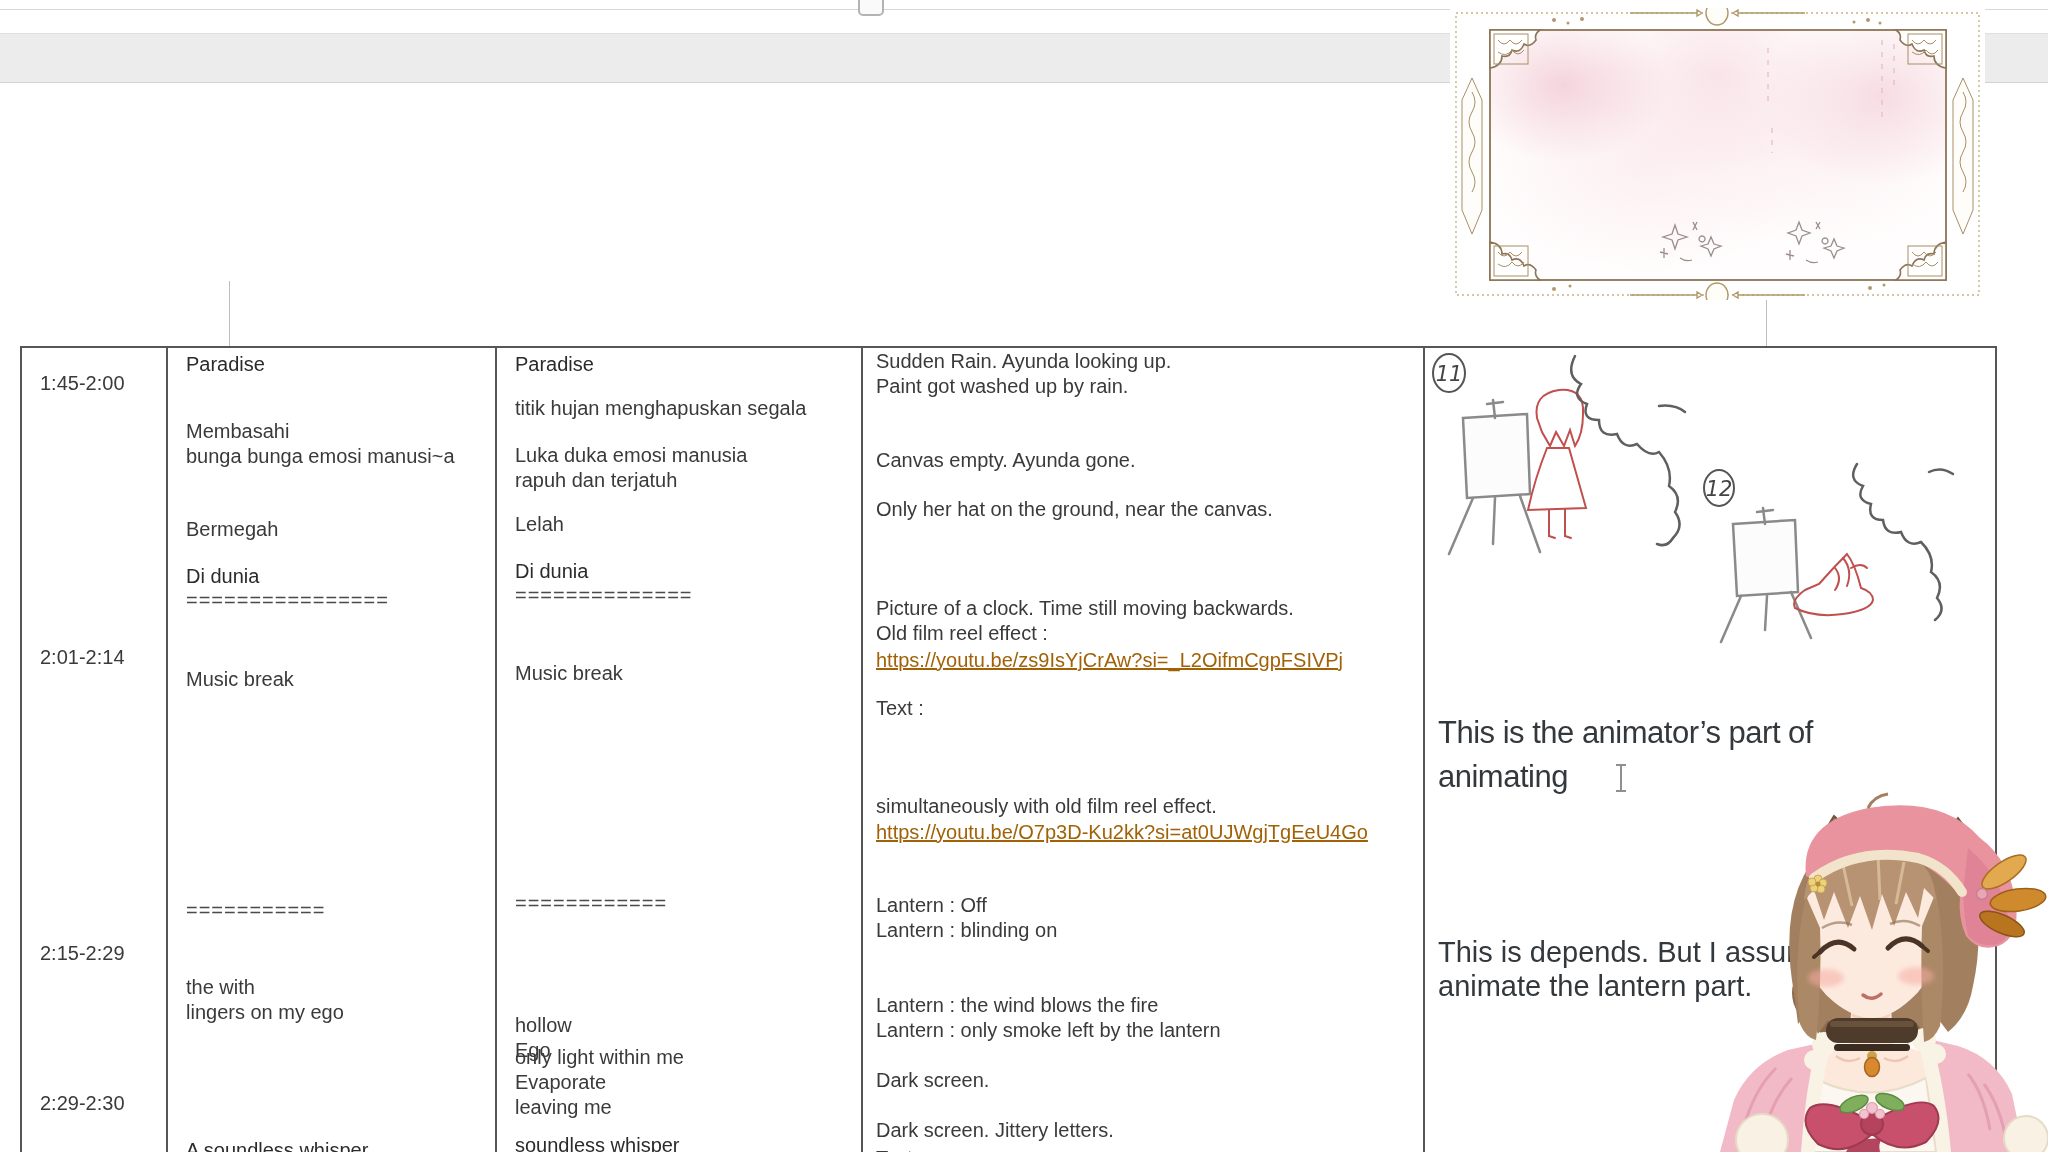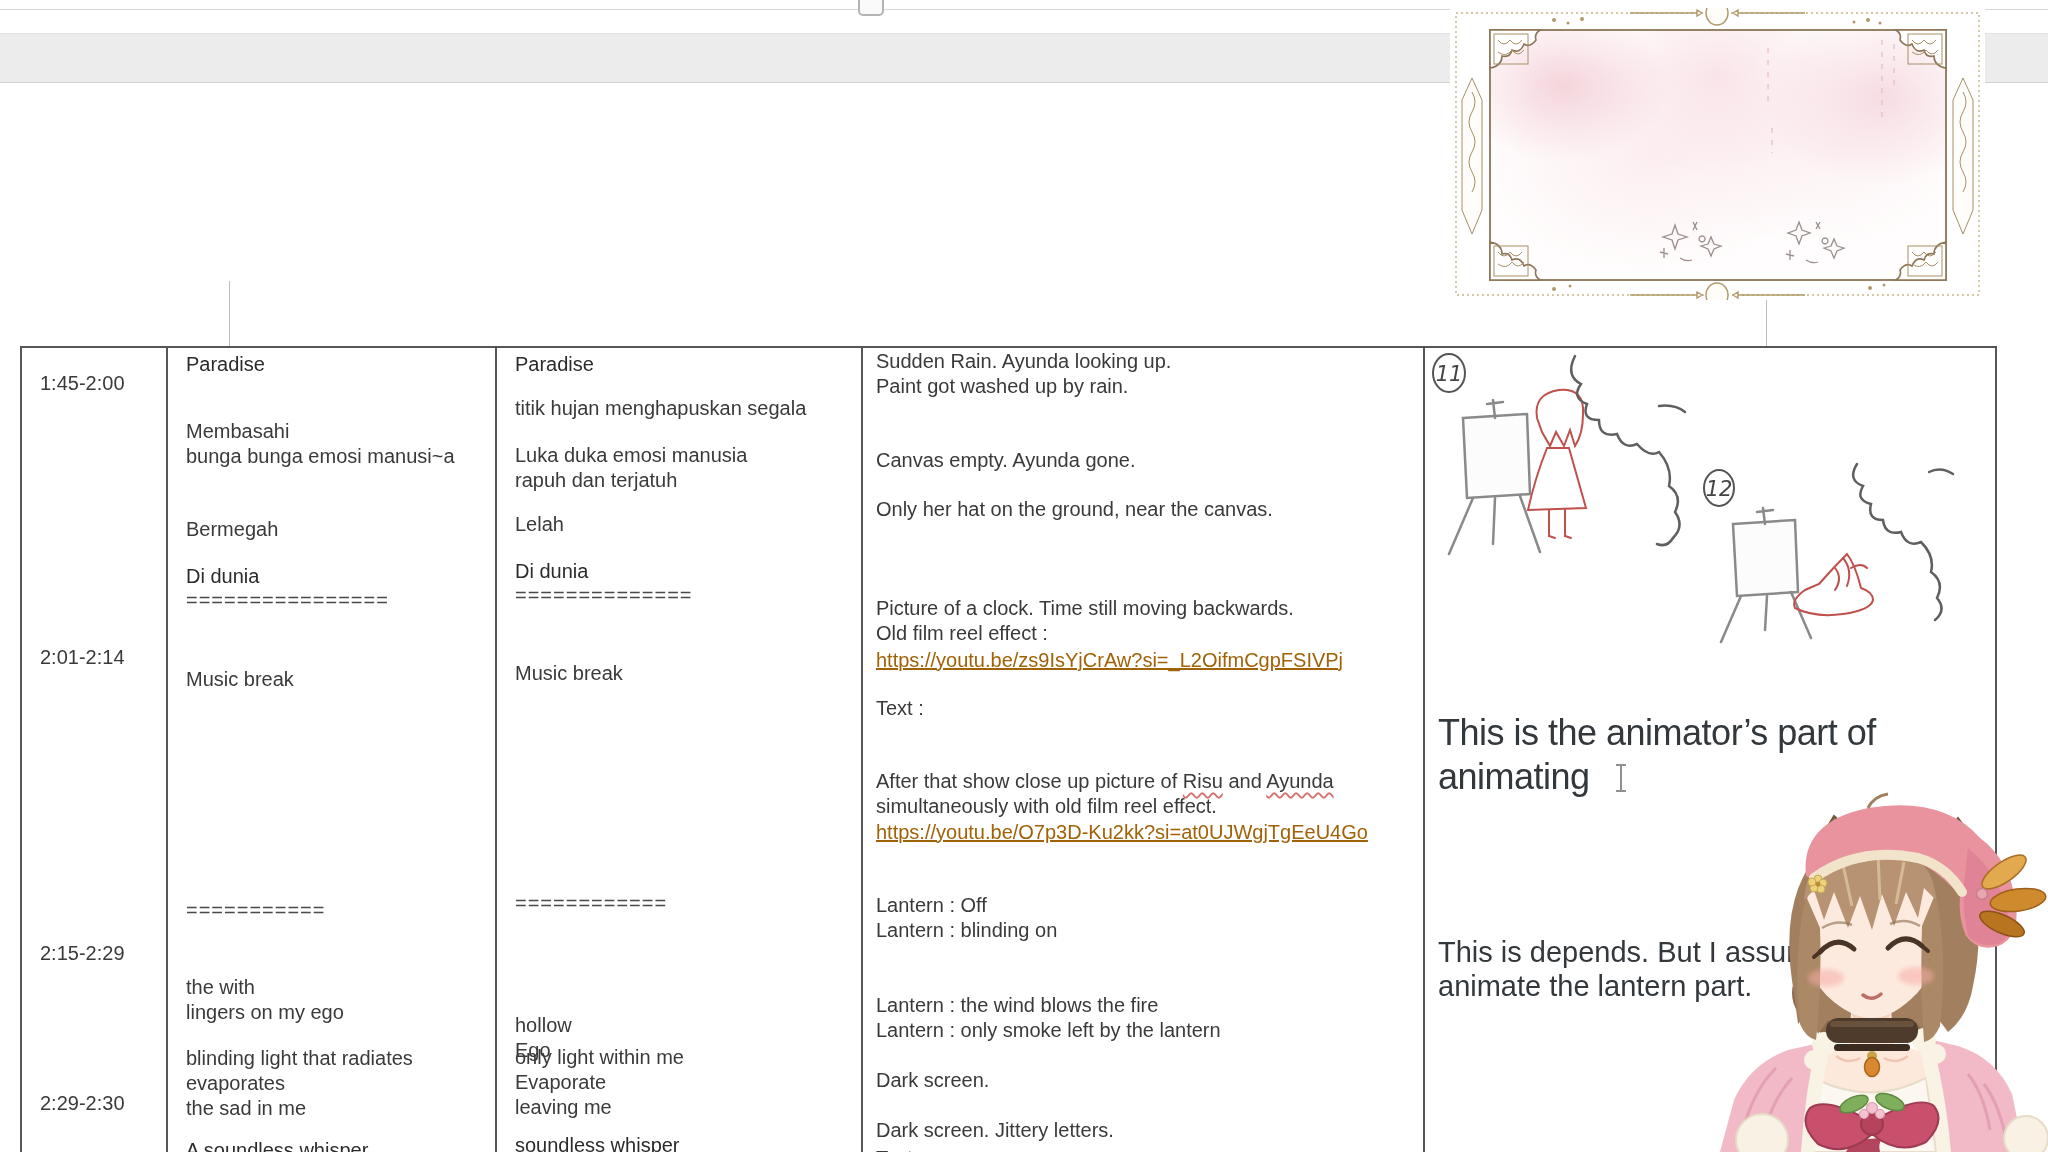--- a/index.html
+++ b/index.html
@@ -16,21 +16,21 @@
           border:2px solid #565656;border-bottom:none;box-sizing:border-box;}
   .vline{position:absolute;top:346px;height:806px;width:2px;background:#565656;}
   .conn{position:absolute;width:1px;background:#bdbdbd;}
   
   .tb{position:absolute;white-space:pre-line;font-size:20px;line-height:25px;color:#3a3a3a;}
   .bold{font-weight:normal;color:#2b2b2b;}
   .sep{letter-spacing:1px;color:#4a4a4a;}
   .link{color:#a16207;text-decoration:underline;cursor:pointer;}
   .sp{text-decoration-line:underline;text-decoration-style:wavy;text-decoration-color:#d97070;
       text-decoration-thickness:2px;text-underline-offset:4px;}
-  .bignote{font-size:36px;line-height:44px;letter-spacing:-0.5px;color:#33383c;}
+  .bignote{font-size:31px;line-height:44px;letter-spacing:-0.5px;color:#33383c;}
   .smallnote{font-size:29px;line-height:34px;color:#33383c;}
   .ibeam{position:absolute;left:1620px;top:764px;width:2px;height:28px;background:#8f8f8f;}
   .ibeam:before,.ibeam:after{content:"";position:absolute;left:-4px;width:10px;height:2px;background:#8f8f8f;}
   .ibeam:before{top:0;} .ibeam:after{bottom:0;}
   
   .card{position:absolute;left:1450px;top:8px;width:535px;height:292px;background:#ffffff;z-index:5;}
   .wash{position:absolute;left:40px;top:22px;width:456px;height:250px;
     background:
       radial-gradient(ellipse 150px 110px at 16% 22%, rgba(242,203,212,.8), rgba(242,203,212,0) 70%),
       radial-gradient(ellipse 190px 140px at 50% 18%, rgba(246,216,223,.65), rgba(246,216,223,0) 72%),
@@ -67,23 +67,20 @@
   <div class="tb bold" style="left:186px;top:352px;">Paradise</div>
   <div class="tb" style="left:186px;top:419px;">Membasahi
 bunga bunga emosi manusi~a</div>
   <div class="tb" style="left:186px;top:517px;">Bermegah</div>
   <div class="tb bold" style="left:186px;top:564px;">Di dunia</div>
   <div class="tb sep" style="left:186px;top:588px;">================</div>
   <div class="tb" style="left:186px;top:667px;">Music break</div>
   <div class="tb sep" style="left:186px;top:898px;">===========</div>
   <div class="tb" style="left:186px;top:975px;">the with
 lingers on my ego</div>
-  <div class="tb" style="left:186px;top:1046px;">blinding light that radiates
-evaporates
-the sad in me</div>
   <div class="tb bold" style="left:186px;top:1138px;">A soundless whisper</div>
 
   <div class="tb bold" style="left:515px;top:352px;">Paradise</div>
   <div class="tb" style="left:515px;top:396px;">titik hujan menghapuskan segala</div>
   <div class="tb" style="left:515px;top:443px;">Luka duka emosi manusia
 rapuh dan terjatuh</div>
   <div class="tb" style="left:515px;top:512px;">Lelah</div>
   <div class="tb bold" style="left:515px;top:559px;">Di dunia</div>
   <div class="tb sep" style="left:515px;top:583px;">==============</div>
   <div class="tb" style="left:515px;top:661px;">Music break</div>
@@ -96,21 +93,20 @@
   <div class="tb bold" style="left:515px;top:1133px;">soundless whisper</div>
 
   <div class="tb" style="left:876px;top:349px;">Sudden Rain. Ayunda looking up.
 Paint got washed up by rain.</div>
   <div class="tb" style="left:876px;top:448px;">Canvas empty. Ayunda gone.</div>
   <div class="tb" style="left:876px;top:497px;">Only her hat on the ground, near the canvas.</div>
   <div class="tb" style="left:876px;top:596px;">Picture of a clock. Time still moving backwards.
 Old film reel effect :</div>
   <div class="tb link" style="left:876px;top:648px;">https://youtu.be/zs9IsYjCrAw?si=_L2OifmCgpFSIVPj</div>
   <div class="tb" style="left:876px;top:696px;">Text :</div>
-  <div class="tb" style="left:876px;top:769px;"><span>After that show close up picture of </span><span class="sp">Risu</span><span> and </span><span class="sp">Ayunda</span></div>
   <div class="tb" style="left:876px;top:794px;">simultaneously with old film reel effect.</div>
   <div class="tb link" style="left:876px;top:820px;">https://youtu.be/O7p3D-Ku2kk?si=at0UJWgjTgEeU4Go</div>
   <div class="tb" style="left:876px;top:893px;">Lantern : Off
 Lantern : blinding on</div>
   <div class="tb" style="left:876px;top:993px;">Lantern : the wind blows the fire
 Lantern : only smoke left by the lantern</div>
   <div class="tb" style="left:876px;top:1068px;">Dark screen.</div>
   <div class="tb" style="left:876px;top:1118px;">Dark screen. Jittery letters.</div>
   <div class="tb" style="left:876px;top:1146px;">Text</div>
 

